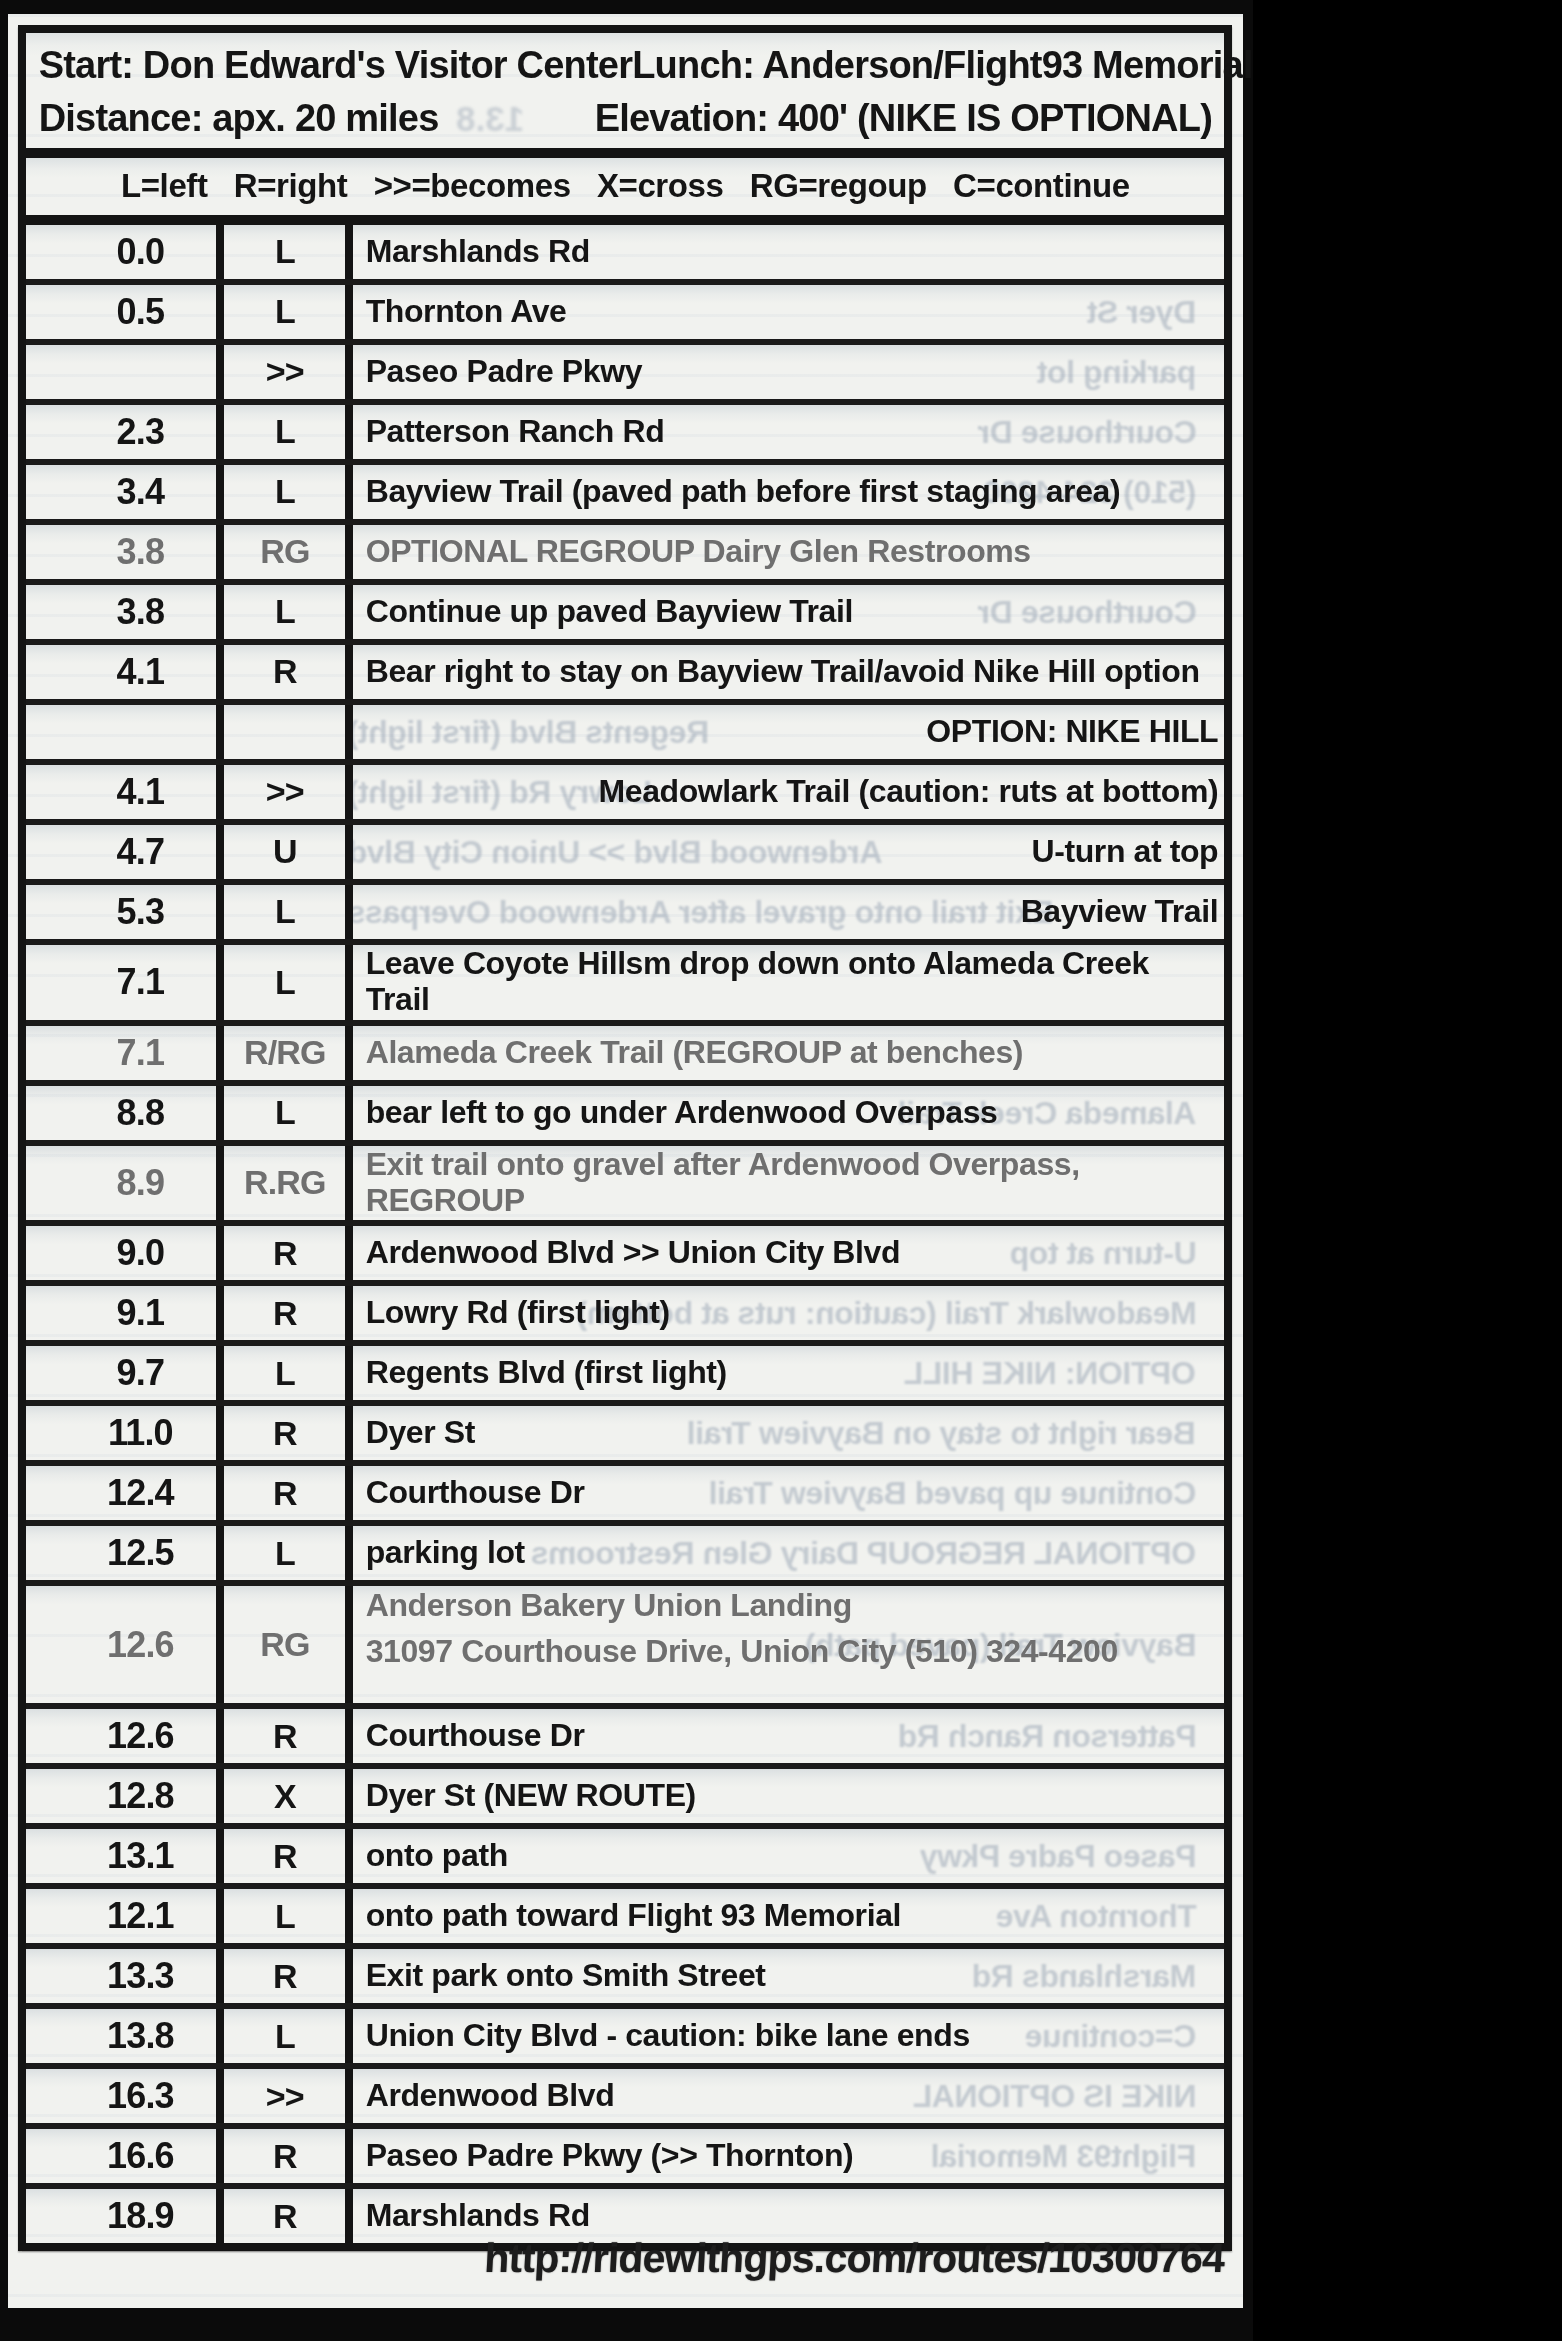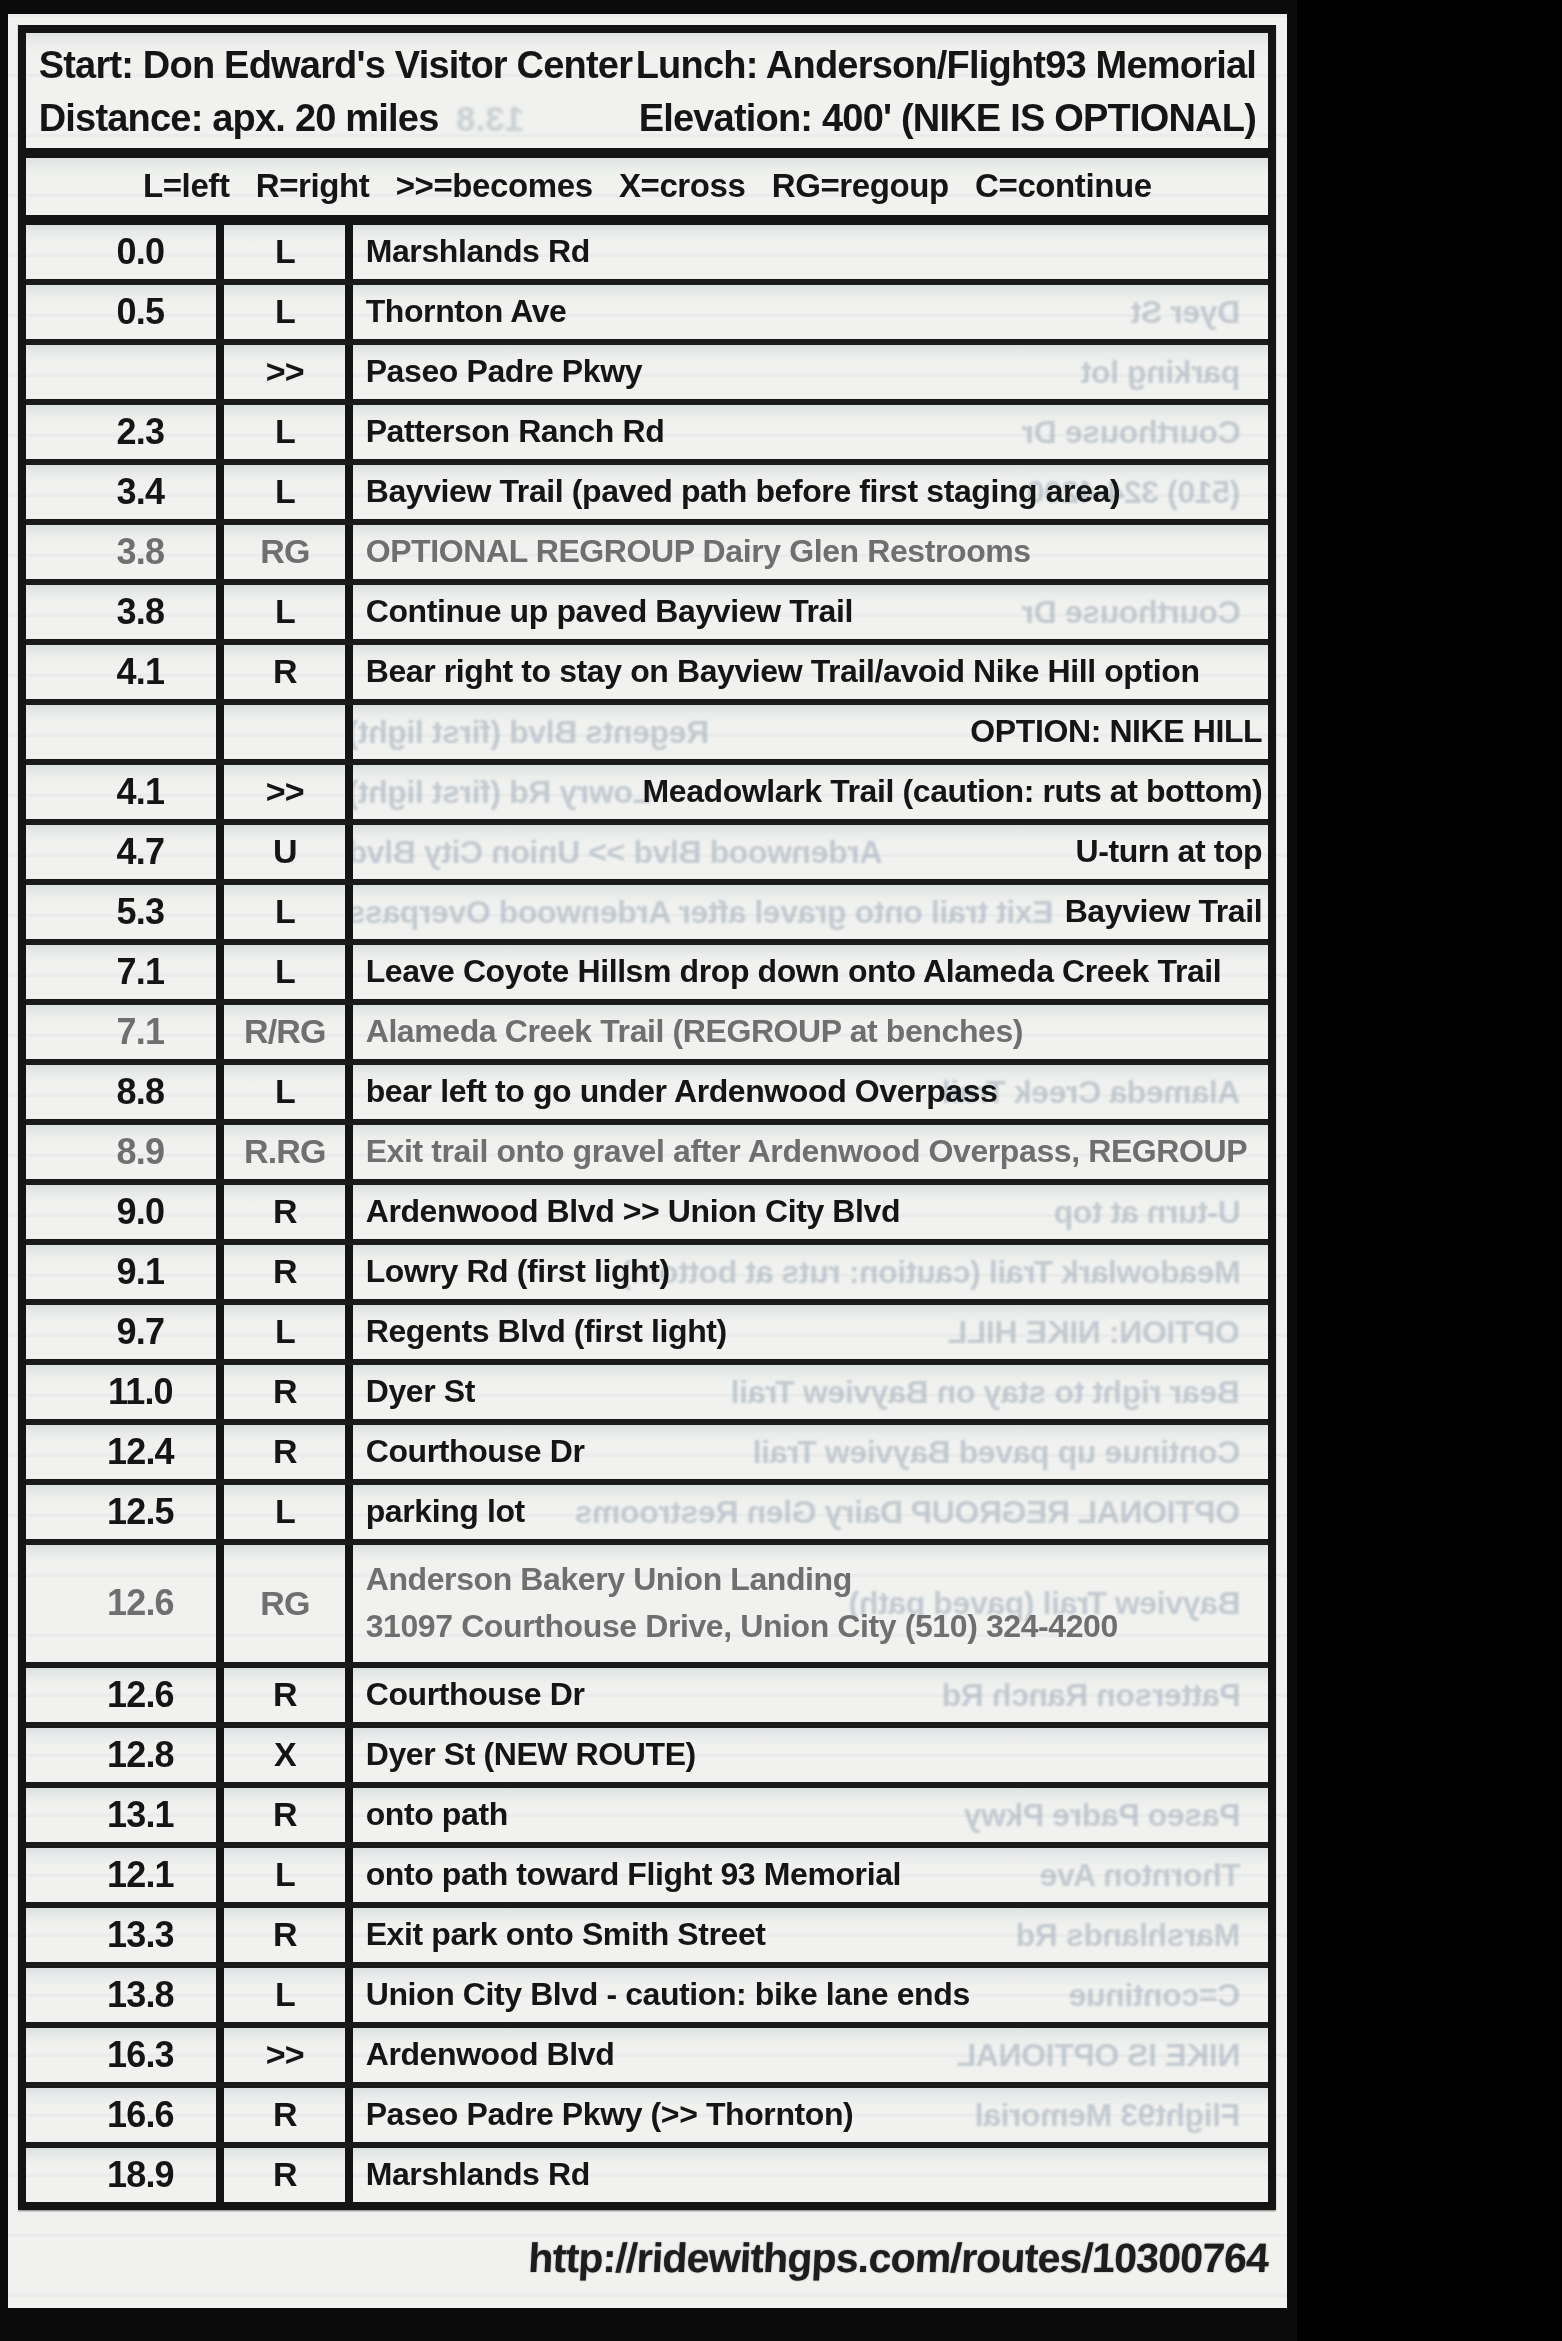--- a/index.html
+++ b/index.html
@@ -1,18 +1,18 @@
 <!DOCTYPE html>
 <html style="font-size:12.3px"><head>
 <meta charset="utf-8">
 <style>
   html,body{margin:0;padding:0;background:#000;}
   .sheet{
     position:relative;width:1253px;height:2342px;background:#0b0b0b;overflow:hidden;
-    font-family:"Liberation Sans",sans-serif;color:#151515;padding-left:44px;
+    font-family:"Liberation Sans",sans-serif;color:#151515;
   }
   .paper{
     position:absolute;left:7.7px;right:10px;top:14px;bottom:34px;
     background:
       repeating-linear-gradient(180deg, rgba(170,185,198,0.10) 0px, rgba(170,185,198,0.10) 3.1px, rgba(0,0,0,0) 3.1px, rgba(0,0,0,0) 60px),
       #f1f2ef;
   }
   .grid{
     position:absolute;left:10.7px;right:10.7px;top:10.7px;
     border:8.4px solid #141414;
@@ -36,21 +36,21 @@
     background:linear-gradient(180deg, rgba(168,182,194,0.30) 0, rgba(168,182,194,0.10) 9.2px, rgba(0,0,0,0) 18.4px);
   }
   .row:last-child{border-bottom:none;justify-content:space-between;}
   .cell{display:flex;align-items:center;position:relative;z-index:2;}
   .mile{width:152px;justify-content:center;font-size:36px;font-weight:700;letter-spacing:-0.8px;border-right:8.4px solid #141414;margin-left:38px;}
   .dir{width:121px;justify-content:center;font-size:34px;font-weight:700;letter-spacing:-0.8px;border-right:8.4px solid #141414;}
   .desc{flex:1;padding:1.5px 12.3px;font-size:32px;font-weight:700;letter-spacing:-0.4px;line-height:1.12;}
   .desc .line{display:block;}
   .alignright .desc{justify-content:flex-end;text-align:left;padding-right:6.1px;}
   .tall{min-height:117px;}
-  .tall .desc{flex-direction:column;align-items:flex-start;justify-content:center;gap:10.7px;}
+  .tall .desc{flex-direction:column;align-items:flex-start;gap:10.7px;}
   .faded{color:#6f6f6f;}
   .faded .desc,.faded .mile,.faded .dir{filter:blur(0.5px);}
   
   .ghost{
     position:absolute;top:50%;right:28px;z-index:1;
     transform:translateY(-50%) scaleX(-1);
     color:rgba(128,142,163,0.40);font-size:32px;font-weight:700;letter-spacing:-0.4px;
     white-space:nowrap;max-width:62%;overflow:hidden;filter:blur(1.2px);pointer-events:none;
   }
   .ghost-left{right:auto;left:322px;}

